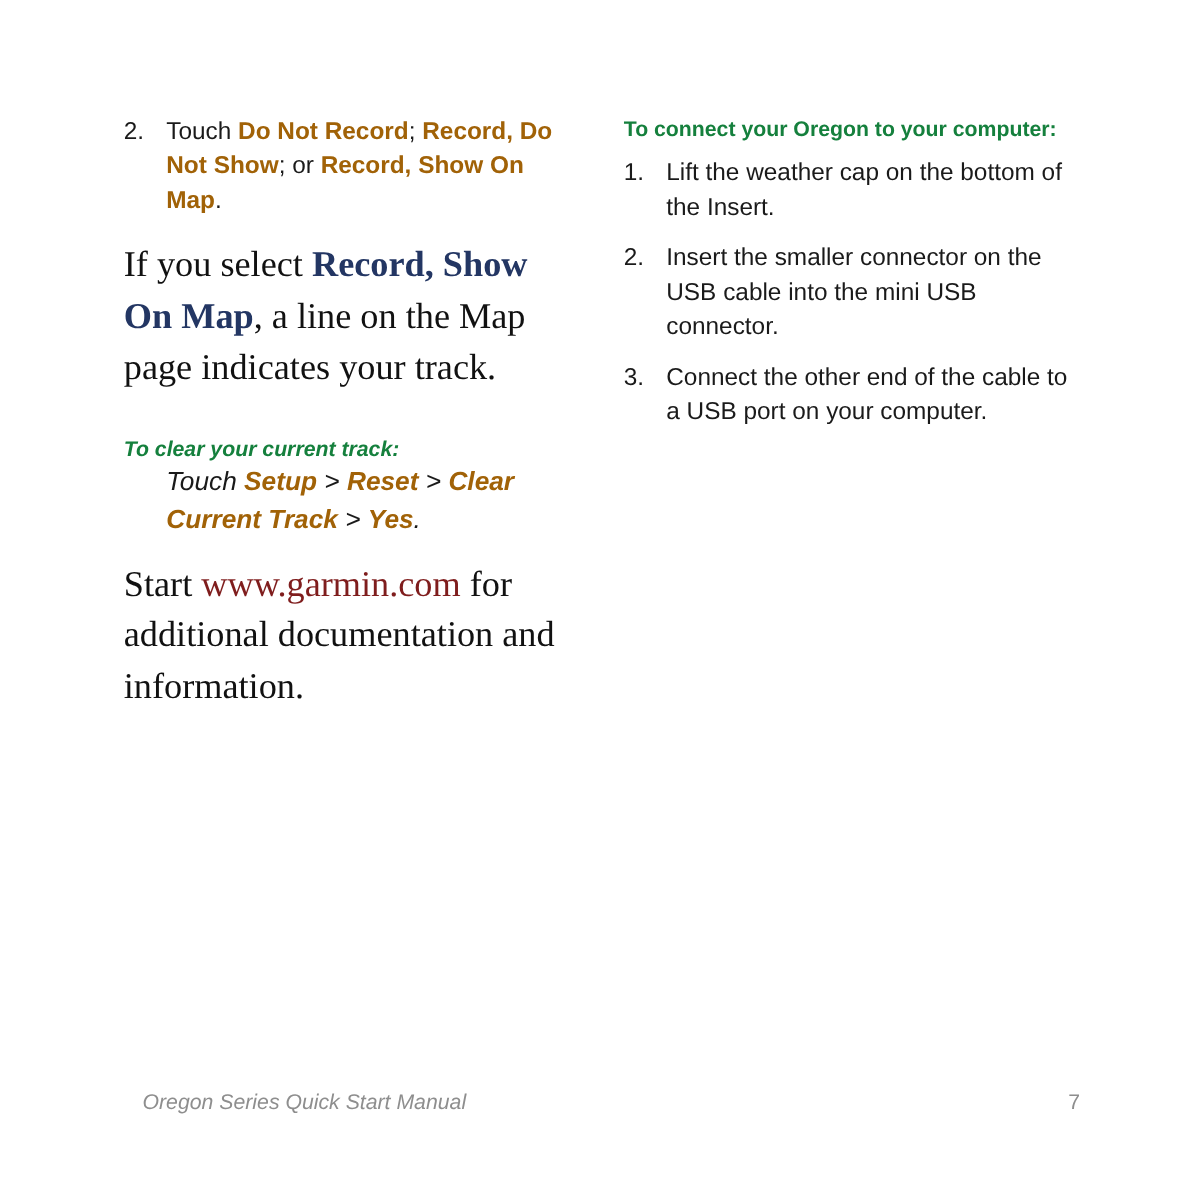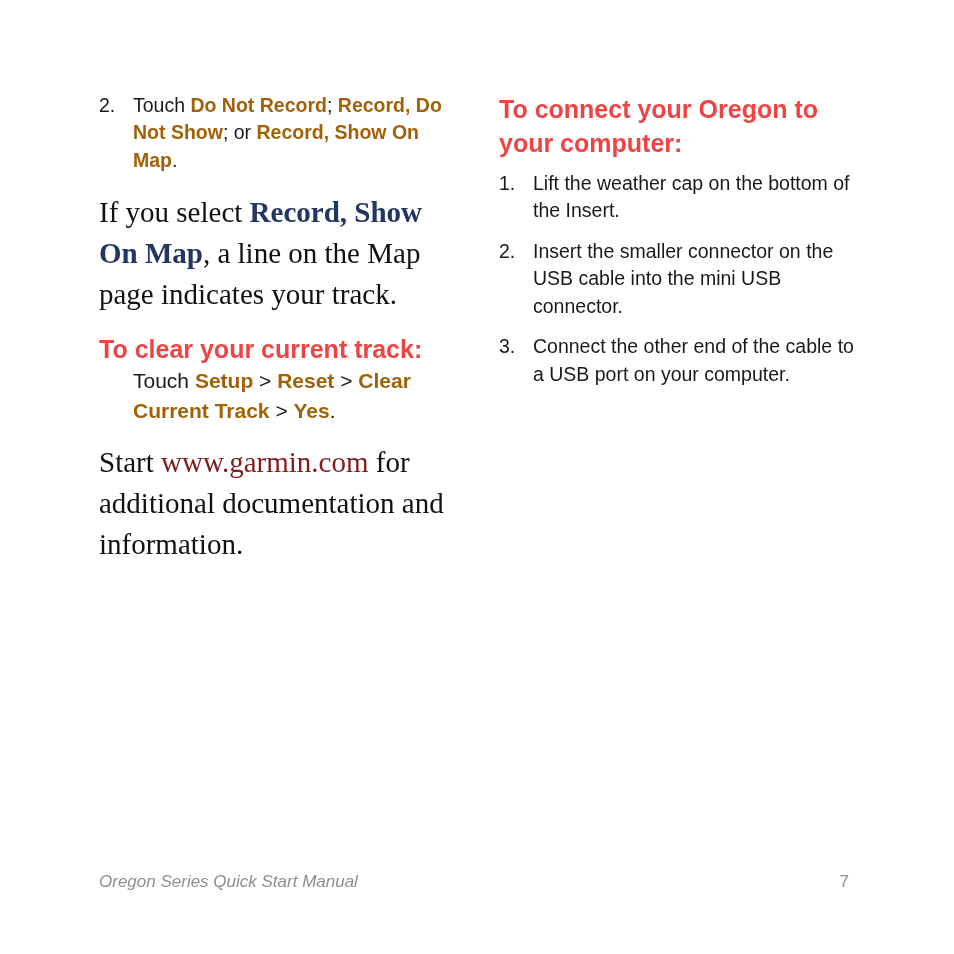--- a/index.html
+++ b/index.html
@@ -65,28 +65,29 @@
   .serif-para {
     font-family: "Liberation Serif", serif;
     font-size: 29px;
     line-height: 1.40;
     color: #111111;
     margin: 0;
   }
 
   
   .sub-head {
-    font-size: 25px;
+    font-size: 17px;
     font-weight: bold;
-    color: #ef4444;
+    color: #15803d;
     line-height: 1.36;
     margin: 0;
   }
   .head-block {
-    margin: 0 0 2px 0;
+    margin: 16px 0 2px 0;
+    font-style: italic;
   }
 
   .indent-text {
     margin-left: 34px;
     font-size: 21px;
     line-height: 1.41;
     color: #1a1a1a;
   }
 
   
@@ -109,21 +110,21 @@
   }
 
   
   .gap-lg { height: 18px; }
   .gap-md { height: 15px; }
   .gap-sm { height: 10px; }
 
   
   .footer {
     position: absolute;
-    left: 99px;
+    left: 114px;
     top: 872px;
     width: 750px;
     display: flex;
     justify-content: space-between;
     align-items: baseline;
     font-size: 17px;
     font-style: italic;
     color: #8e8e8e;
   }
   .footer-page {

